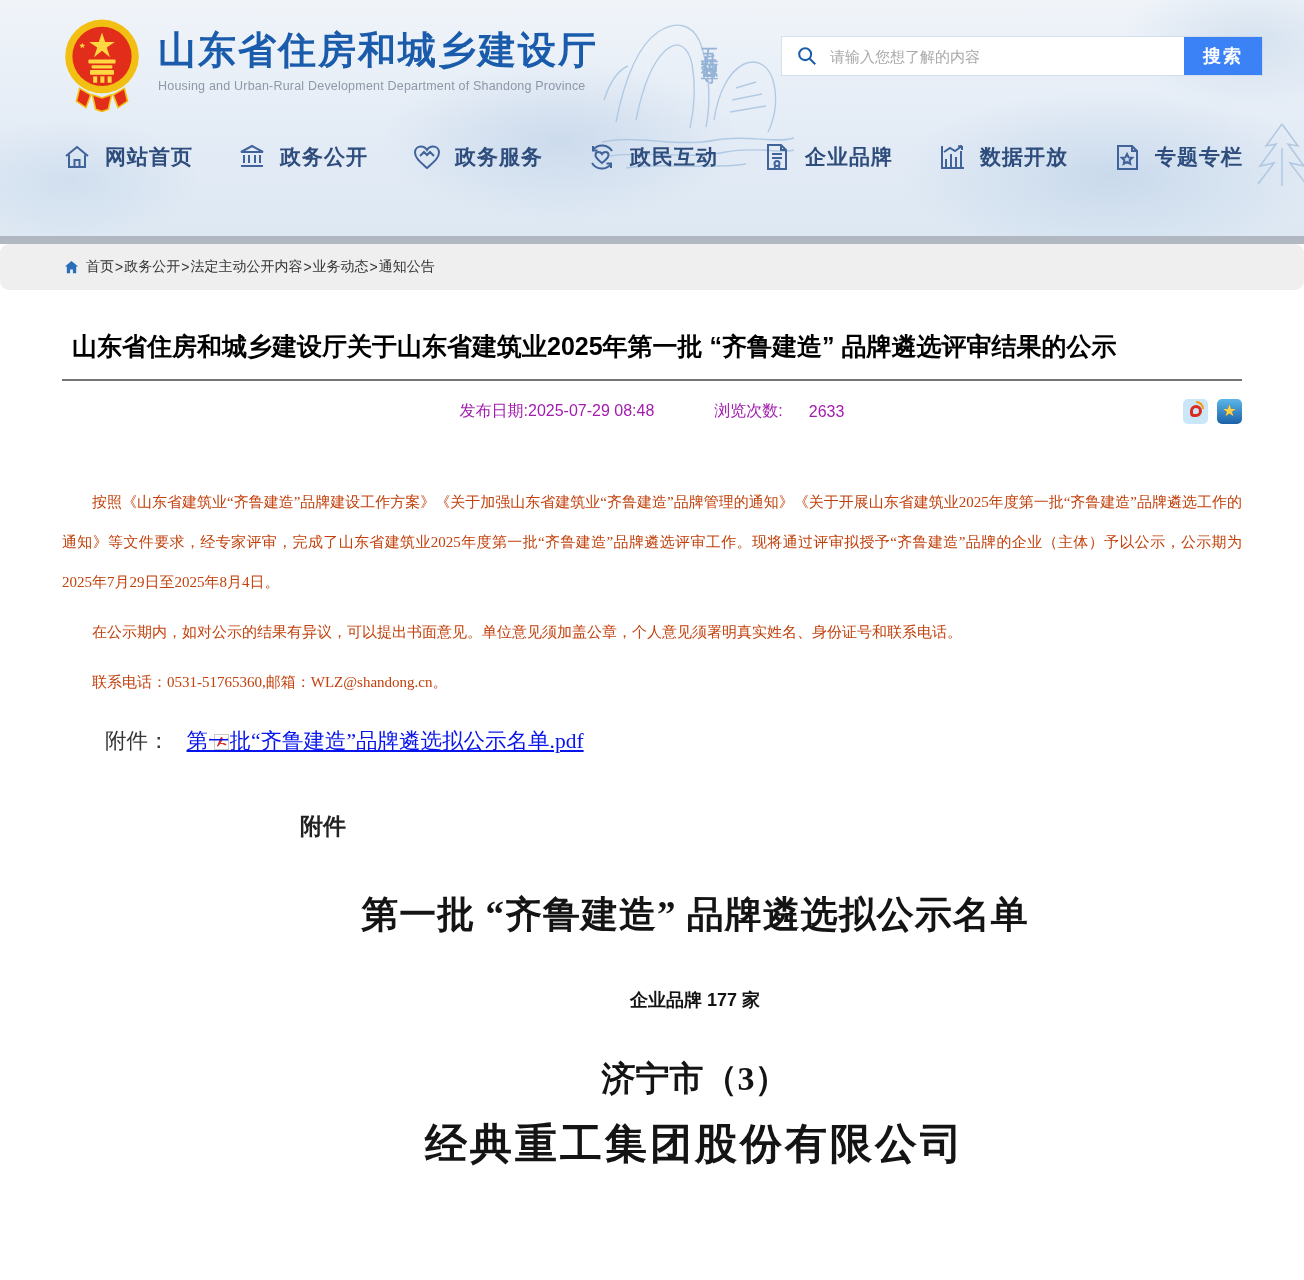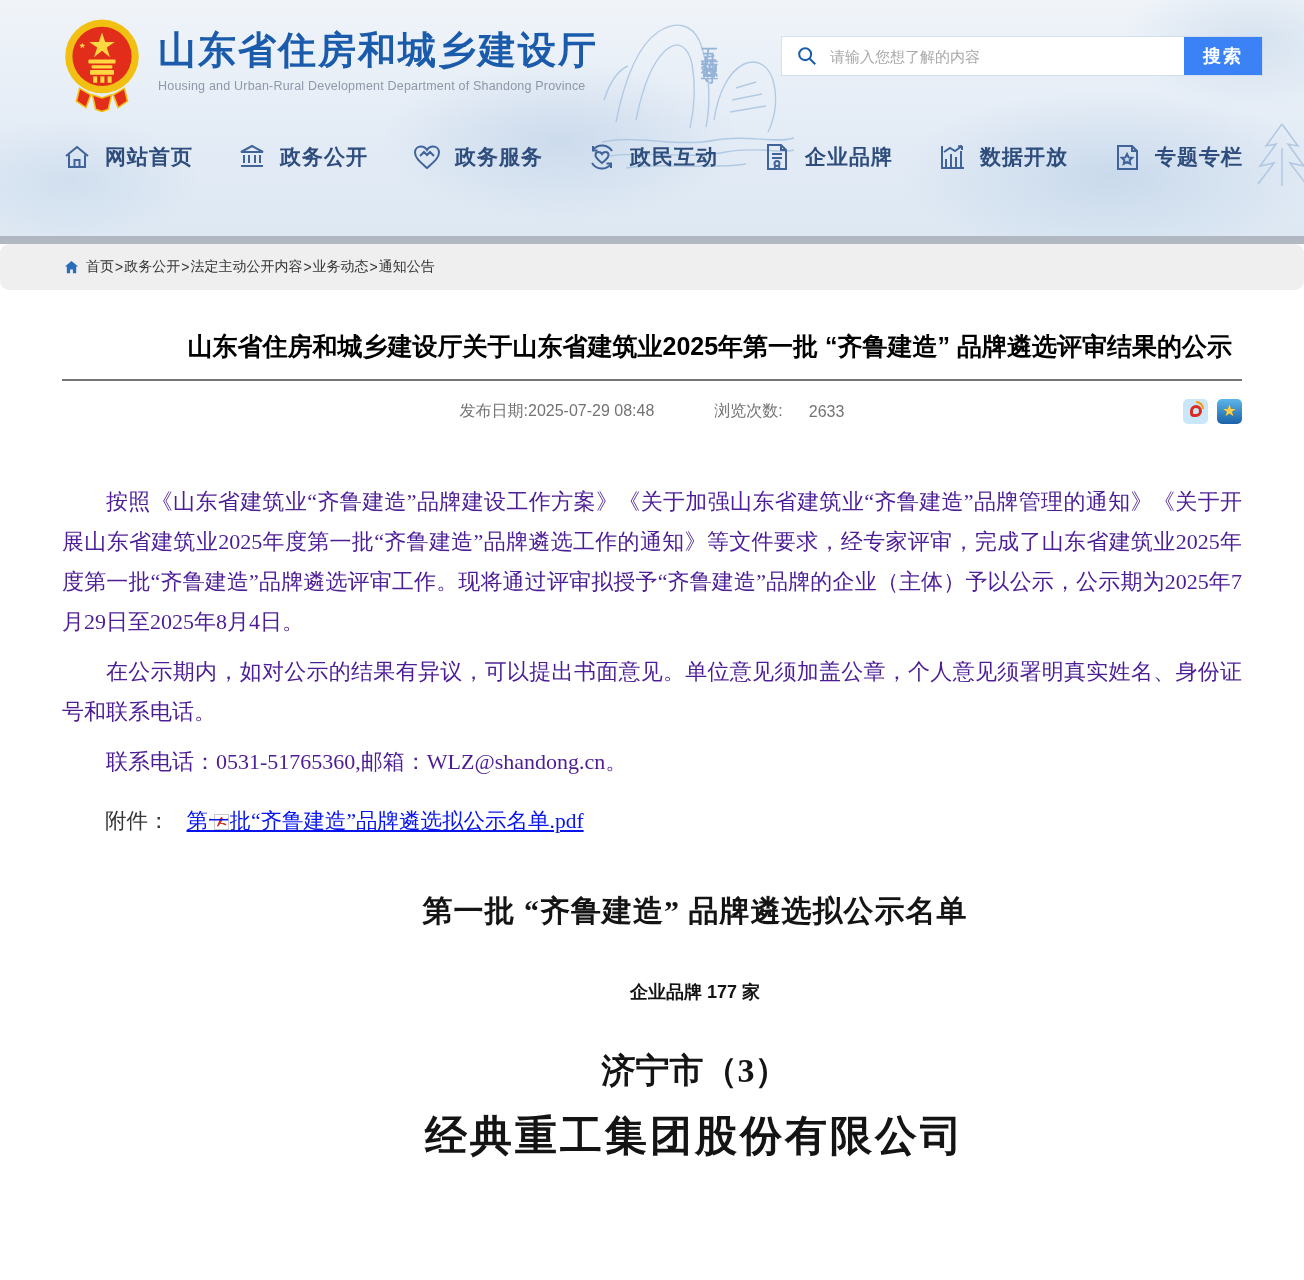--- a/index.html
+++ b/index.html
@@ -72,67 +72,67 @@
     height:46px; background:#efefef; display:flex; align-items:center;
     padding-left:64px; font-size:14px; color:#333;border-radius:9px;
   }
   .crumb-home { width:15px; height:15px; margin-right:7px; }
   .crumb { cursor:pointer; }
   .crumb-sep { margin:0 1px; color:#333; }
 
   
   main { padding:0 62px; }
   .article-title {
-    margin:40px 10px 0; text-align:right; font-size:25px; font-weight:bold;
+    margin:40px 10px 0; text-align:left; font-size:25px; font-weight:bold;
     color:#000; line-height:1.3; font-family:"Liberation Sans",sans-serif;
   }
   .title-rule { border:none; border-top:2px solid #757575; margin:16px 0 0; }
 
   .meta-row {
     position:relative; margin-top:17px; height:28px;
     display:flex; justify-content:center; align-items:center;
-    font-size:16px; color:#737373;
+    font-size:16px; color:#a21caf;
   }
   .meta-publish { margin-right:60px; }
   .meta-views-label { margin-right:26px; }
   .share-icons { position:absolute; right:0; top:1px; display:flex; gap:9px; }
   .icon-weibo {
     width:25px; height:25px; border-radius:5px; background:#c9e7f8;
     display:flex; align-items:center; justify-content:center; cursor:pointer;
   }
   .weibo-eye { width:12px; height:12px; border-radius:50% 50% 50% 4px; border:3px solid #da2b1e; position:relative; }
   .weibo-eye::after { content:""; position:absolute; right:-5px; top:-7px; width:6px; height:6px;
     border:2px solid #f59b13; border-left:none; border-bottom:none; border-radius:0 8px 0 0; }
   .icon-qzone {
     width:25px; height:25px; border-radius:5px; cursor:pointer;
     background:linear-gradient(180deg,#5cb6e9 0%,#1b61a9 100%);
     display:flex; align-items:center; justify-content:center;
   }
   .icon-qzone::after { content:"★"; color:#ffd24a; font-size:16px; line-height:1; text-shadow:0 0 1px #b8860b; }
 
   .article-body {
     margin-top:56px; font-family:"Liberation Serif","DejaVu Serif",serif;
-    font-size:22px; color:#4c1d95;
+    font-size:15px; color:#c2410c;
   }
   .article-body p { margin:0; line-height:40px; text-align:justify; text-indent:2em; }
   .article-body p + p { margin-top:10px; }
 
   .attachment-line {
     margin-top:24px; font-size:21.5px; color:#363636; text-indent:2em;
     font-family:"Liberation Serif","DejaVu Serif",serif;
   }
   .pdf-ico { display:inline-block; width:15px; height:16px; vertical-align:-2px; margin:0 1px; }
   .attach-link { color:#0714ee; text-decoration:underline; cursor:pointer; }
 
   
   .doc { margin:56px 0 0 238px; width:790px; color:#141414;
     font-family:"Liberation Serif","DejaVu Serif",serif; }
   .doc-heading { font-size:23px; font-weight:bold; color:#222;
     font-family:"Liberation Sans",sans-serif; }
-  .doc-title { text-align:center; font-size:30px; font-weight:bold; margin-top:48px; letter-spacing:1px; }
+  .doc-title { text-align:center; font-size:37px; font-weight:bold; margin-top:48px; letter-spacing:1px; }
   .doc-subtitle { text-align:center; font-size:18px; font-weight:bold; margin-top:48px;
     font-family:"Liberation Sans",sans-serif; }
   .doc-city { text-align:center; font-size:34px; font-weight:bold; margin-top:44px; }
   .doc-company { text-align:center; font-size:42px; font-weight:bold; margin-top:14px; letter-spacing:3px; }
 </style>
 </head>
 <body>
 
 <header class="site-header">
   <div class="blob b1"></div>
@@ -314,19 +314,20 @@
   </div>
 
   <div class="attachment-line">
     <span>附件：</span><span class="pdf-ico"><svg viewBox="0 0 15 16">
           <rect x="0.5" y="0.5" width="14" height="15" fill="#ffffff" stroke="#c9c9c9"></rect>
           <path d="M3 12 C5 8 6 4 7 3.2 C8 2.6 9 3.4 8.6 5 C8.2 7 6 10.5 4.4 12 C3.4 12.9 2.6 12.5 3 12 Z M5 9.5 C7.5 8.8 10.5 9 12 10 C13 10.8 12 11.8 10.6 11 C9.2 10.2 7 9.8 5 9.5 Z" fill="#d5281f"></path>
         </svg></span><a class="attach-link">第一批“齐鲁建造”品牌遴选拟公示名单.pdf</a>
   </div>
 
   <section class="doc">
+    <div class="doc-heading">附件</div>
     <div class="doc-title">第一批 “齐鲁建造” 品牌遴选拟公示名单</div>
     <div class="doc-subtitle">企业品牌 177 家</div>
     <div class="doc-city">济宁市（3）</div>
     <div class="doc-company">经典重工集团股份有限公司</div>
   </section>
 
 </main>
 
 </body></html>

